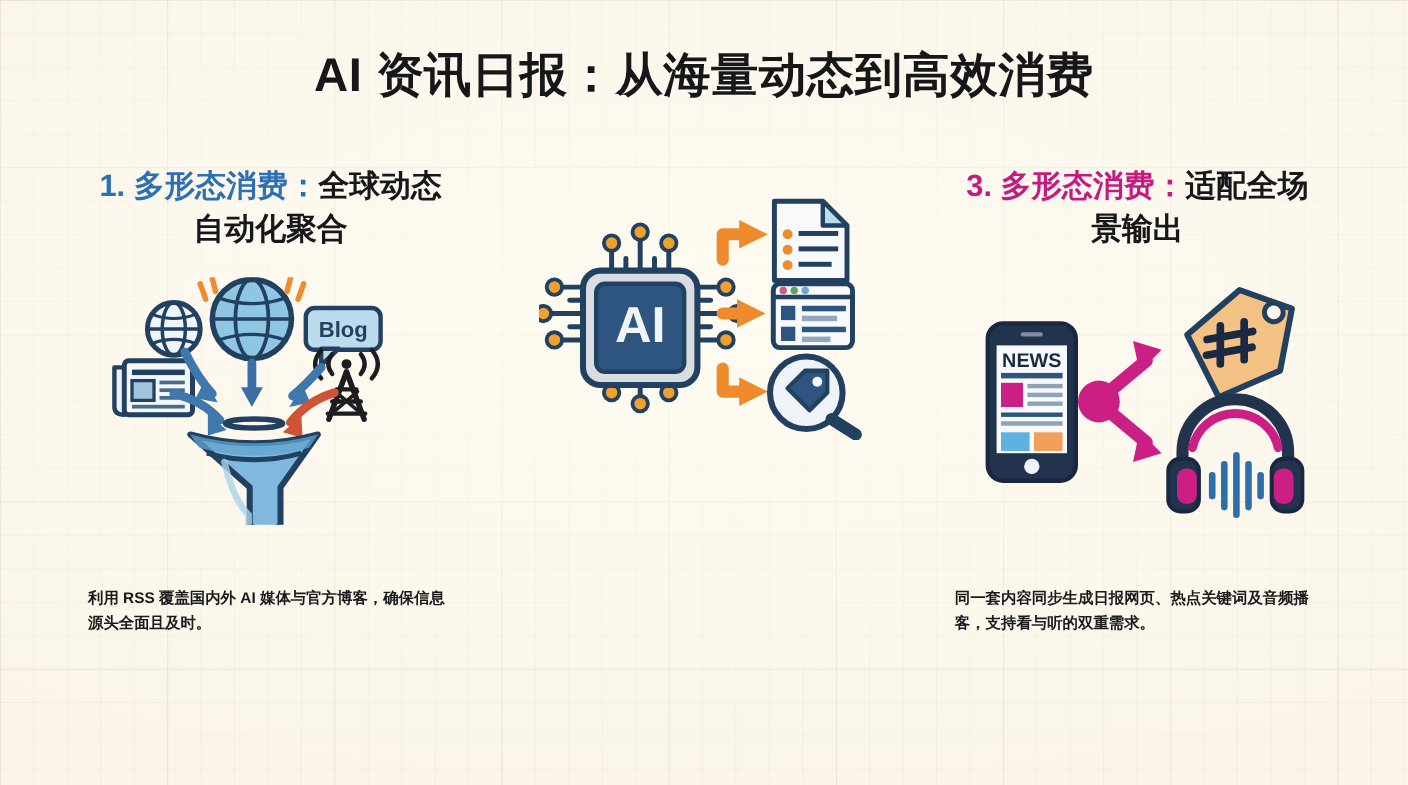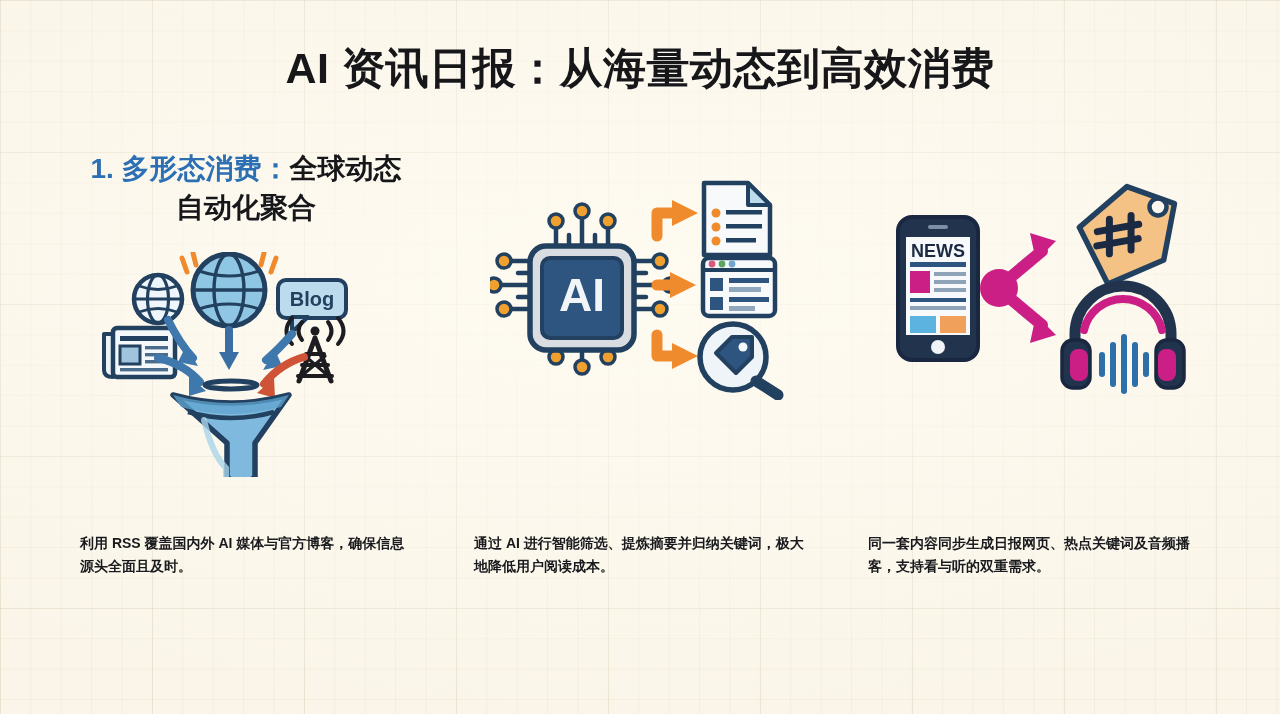--- a/index.html
+++ b/index.html
@@ -286,24 +286,27 @@
 
           <g>
             <circle cx="243" cy="182" r="33" fill="#eef4f8" stroke="#22405f" stroke-width="5.5"></circle>
             <line x1="266" y1="206" x2="288" y2="220" stroke="#22405f" stroke-width="11" stroke-linecap="round"></line>
             <path d="M226 178 L242 162 L262 162 L262 182 L246 198 Z" fill="#2d5580" stroke="#22405f" stroke-width="4" stroke-linejoin="round"></path>
             <circle cx="253" cy="172" r="4.5" fill="#f7f9fb"></circle>
           </g>
         </svg>
       </div>
 
-      <div class="col-desc">通过 AI 进行智能筛选、提炼摘要并归纳关键词，极大地降低用户阅读成本。</div>
     </div>
 
     <div class="col c3">
+      <div class="col-heading">
+        <span class="accent">3.</span>
+        <span class="accent">多形态消费：</span><span>适配全场景输出</span>
+      </div>
 
       <div class="icon-wrap">
         <svg width="310" height="225" viewBox="0 0 310 225">
 
           <g>
             <rect x="14" y="42" width="80" height="143" rx="14" fill="#22334e" stroke="#1a2740" stroke-width="4"></rect>
             <rect x="22" y="62" width="64" height="98" fill="#f7f9fb"></rect>
             <rect x="44" y="50" width="20" height="4" rx="2" fill="#7e8ea4"></rect>
             <circle cx="54" cy="172" r="7" fill="#f0f3f7"></circle>
             <text x="54" y="82" font-family="'Liberation Sans',sans-serif" font-size="18" font-weight="700" fill="#1b2a42" text-anchor="middle">NEWS</text>

